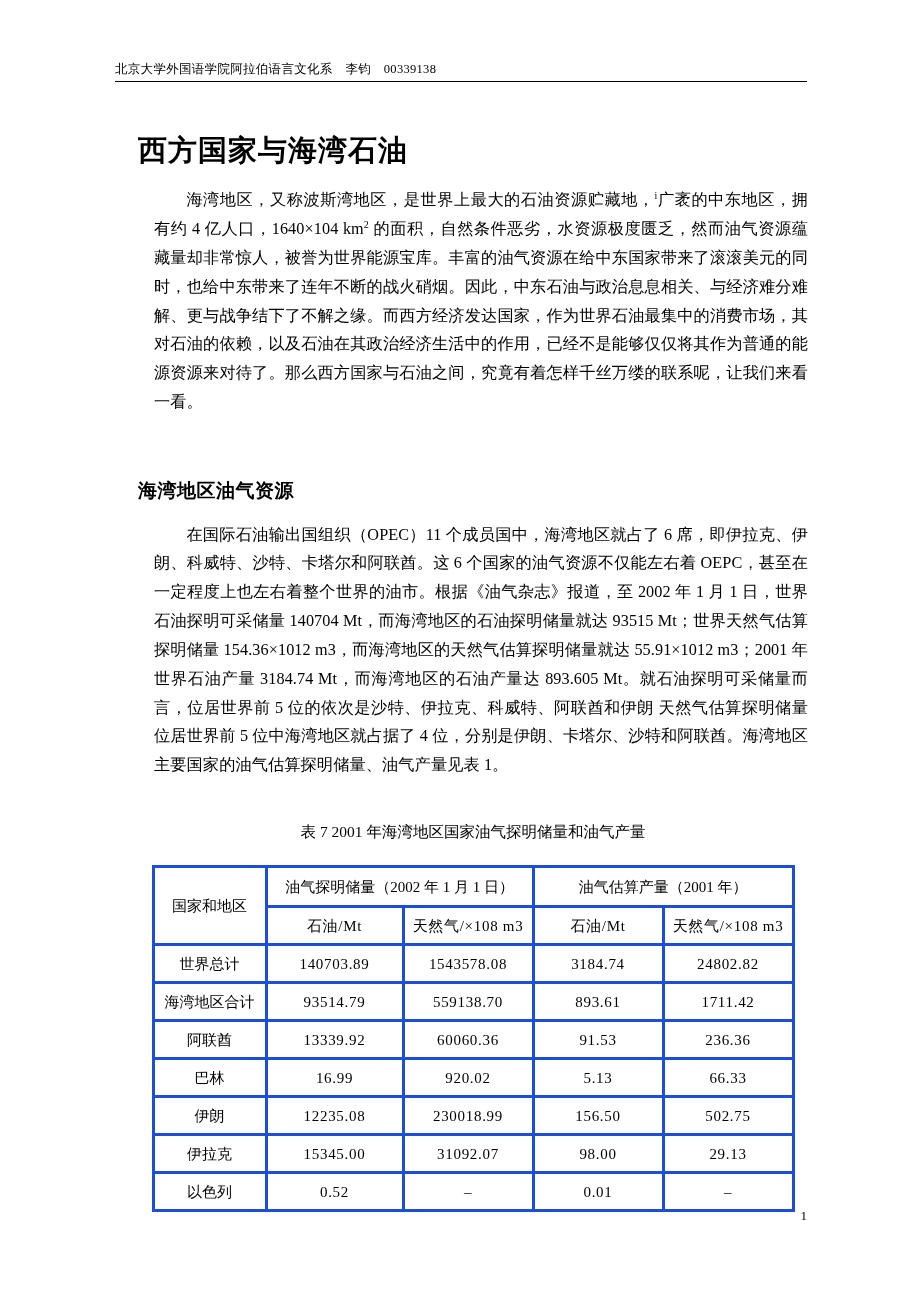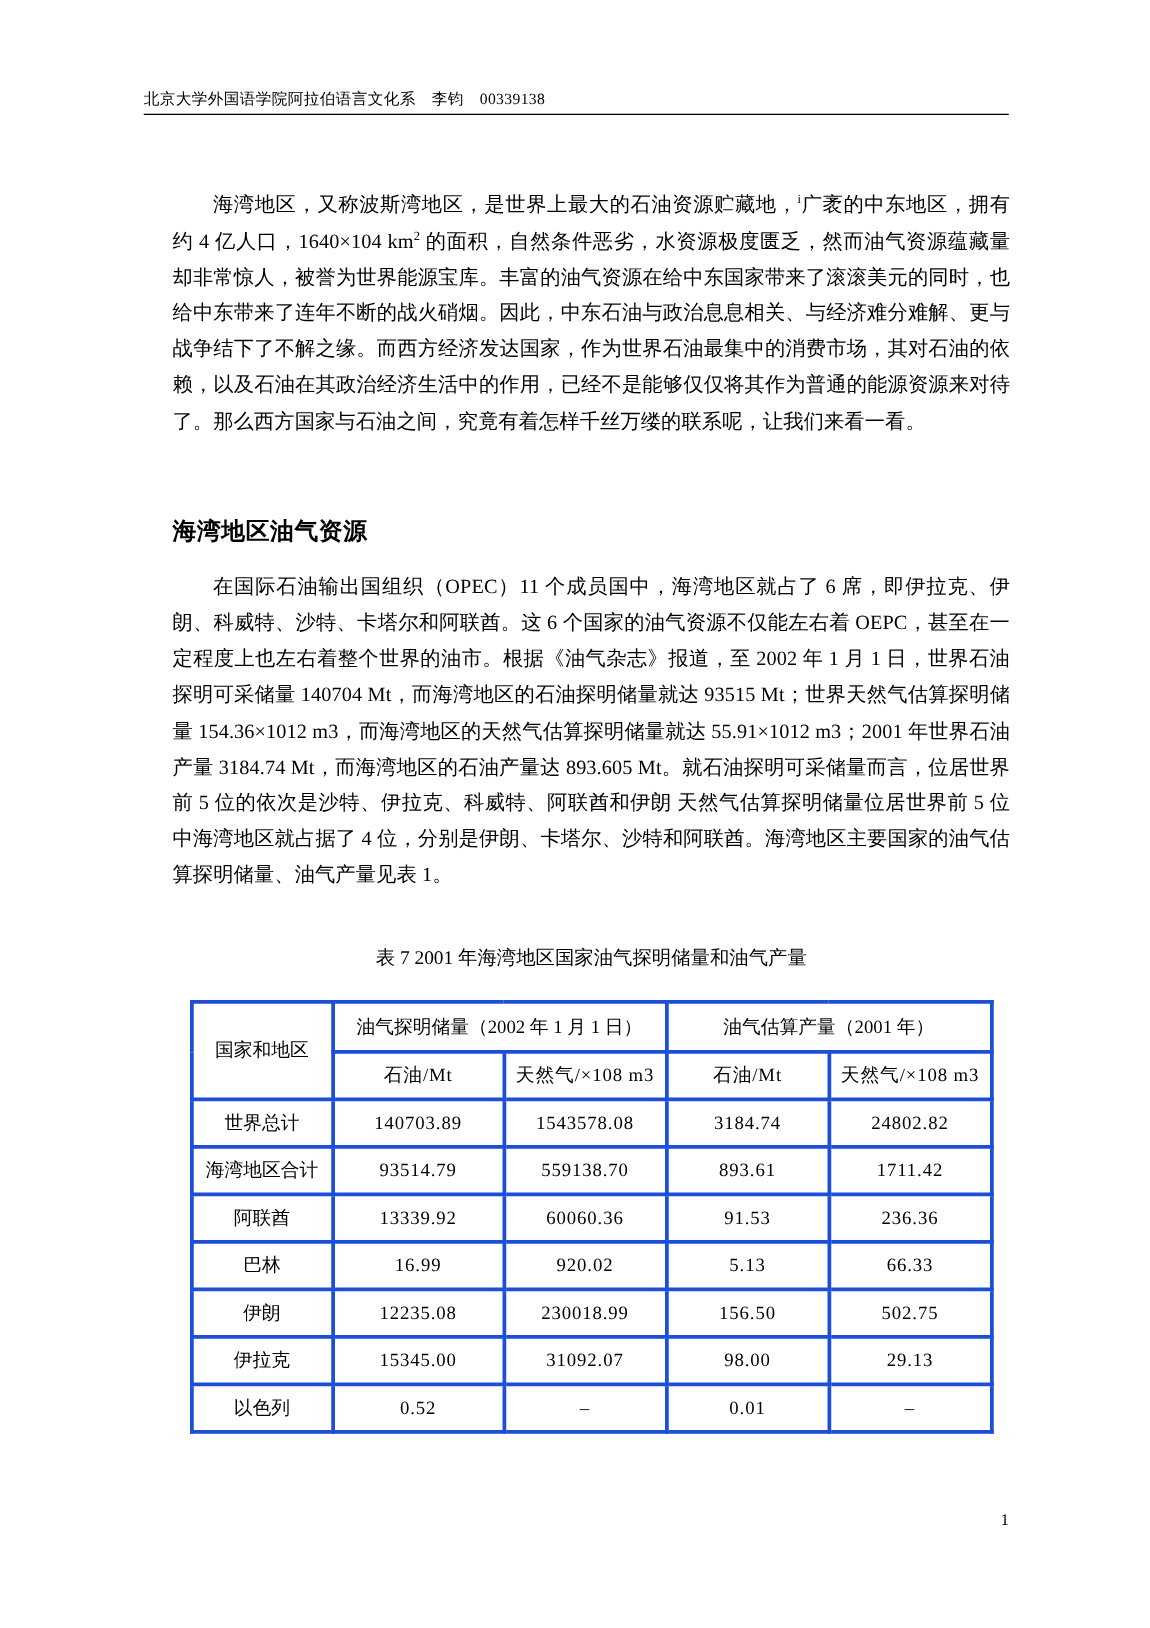--- a/index.html
+++ b/index.html
@@ -18,21 +18,21 @@
   .page {
     position: absolute;
     left: 0; top: 0;
     width: 920px; height: 1302px;
     padding: 0;
   }
 
   
   .doc-header {
     position: absolute;
-    left: 115px; top: 70px;
+    left: 115px; top: 60px;
     width: 692px;
   }
   .doc-header .hdr-text {
     font-size: 12.5px;
     letter-spacing: 0.3px;
     line-height: 1.5;
     white-space: nowrap;
   }
   .doc-header .hdr-rule {
     margin-top: 2px;
@@ -64,21 +64,21 @@
     letter-spacing: 0.5px;
     margin: 47px 0 0 0;
     padding: 0;
     line-height: 1.3;
   }
   h2.sect-head.second { margin-top: 61px; }
 
   p.body-par {
     font-size: 16.2px;
     line-height: 1.78;
-    margin: 18px 0 0 0;
+    margin: 18px 0 0 16px;
     text-align: justify;
     text-justify: inter-ideograph;
     text-indent: 2em;
     letter-spacing: 0.1px;
   }
   p.body-par sup { font-size: 0.62em; vertical-align: super; }
 
   
   .table-wrap {
     margin-top: 40px;
@@ -133,20 +133,21 @@
 
 <div class="page">
 
   <div class="doc-header">
     <div class="hdr-text">北京大学外国语学院阿拉伯语言文化系　李钧　00339138</div>
     <div class="hdr-rule"></div>
   </div>
 
   <div class="content">
 
+    <h1 class="doc-title">西方国家与海湾石油</h1>
 
 
     <p class="body-par"><span>海湾地区，又称波斯湾地区，是世界上最大的石油资源贮藏地，</span><sup>i</sup><span>广袤的中东地区，拥有约 4 亿人口，1640×104 km</span><sup>2</sup><span> 的面积，自然条件恶劣，水资源极度匮乏，然而油气资源蕴藏量却非常惊人，被誉为世界能源宝库。丰富的油气资源在给中东国家带来了滚滚美元的同时，也给中东带来了连年不断的战火硝烟。因此，中东石油与政治息息相关、与经济难分难解、更与战争结下了不解之缘。而西方经济发达国家，作为世界石油最集中的消费市场，其对石油的依赖，以及石油在其政治经济生活中的作用，已经不是能够仅仅将其作为普通的能源资源来对待了。那么西方国家与石油之间，究竟有着怎样千丝万缕的联系呢，让我们来看一看。</span></p>
 
     <h2 class="sect-head second">海湾地区油气资源</h2>
 
     <p class="body-par">在国际石油输出国组织（OPEC）11 个成员国中，海湾地区就占了 6 席，即伊拉克、伊朗、科威特、沙特、卡塔尔和阿联酋。这 6 个国家的油气资源不仅能左右着 OEPC，甚至在一定程度上也左右着整个世界的油市。根据《油气杂志》报道，至 2002 年 1 月 1 日，世界石油探明可采储量 140704 Mt，而海湾地区的石油探明储量就达 93515 Mt；世界天然气估算探明储量 154.36×1012 m3，而海湾地区的天然气估算探明储量就达 55.91×1012 m3；2001 年世界石油产量 3184.74 Mt，而海湾地区的石油产量达 893.605 Mt。就石油探明可采储量而言，位居世界前 5 位的依次是沙特、伊拉克、科威特、阿联酋和伊朗 天然气估算探明储量位居世界前 5 位中海湾地区就占据了 4 位，分别是伊朗、卡塔尔、沙特和阿联酋。海湾地区主要国家的油气估算探明储量、油气产量见表 1。</p>
 
     <div class="table-wrap">
       <div class="tbl-caption">表 7  2001 年海湾地区国家油气探明储量和油气产量</div>

